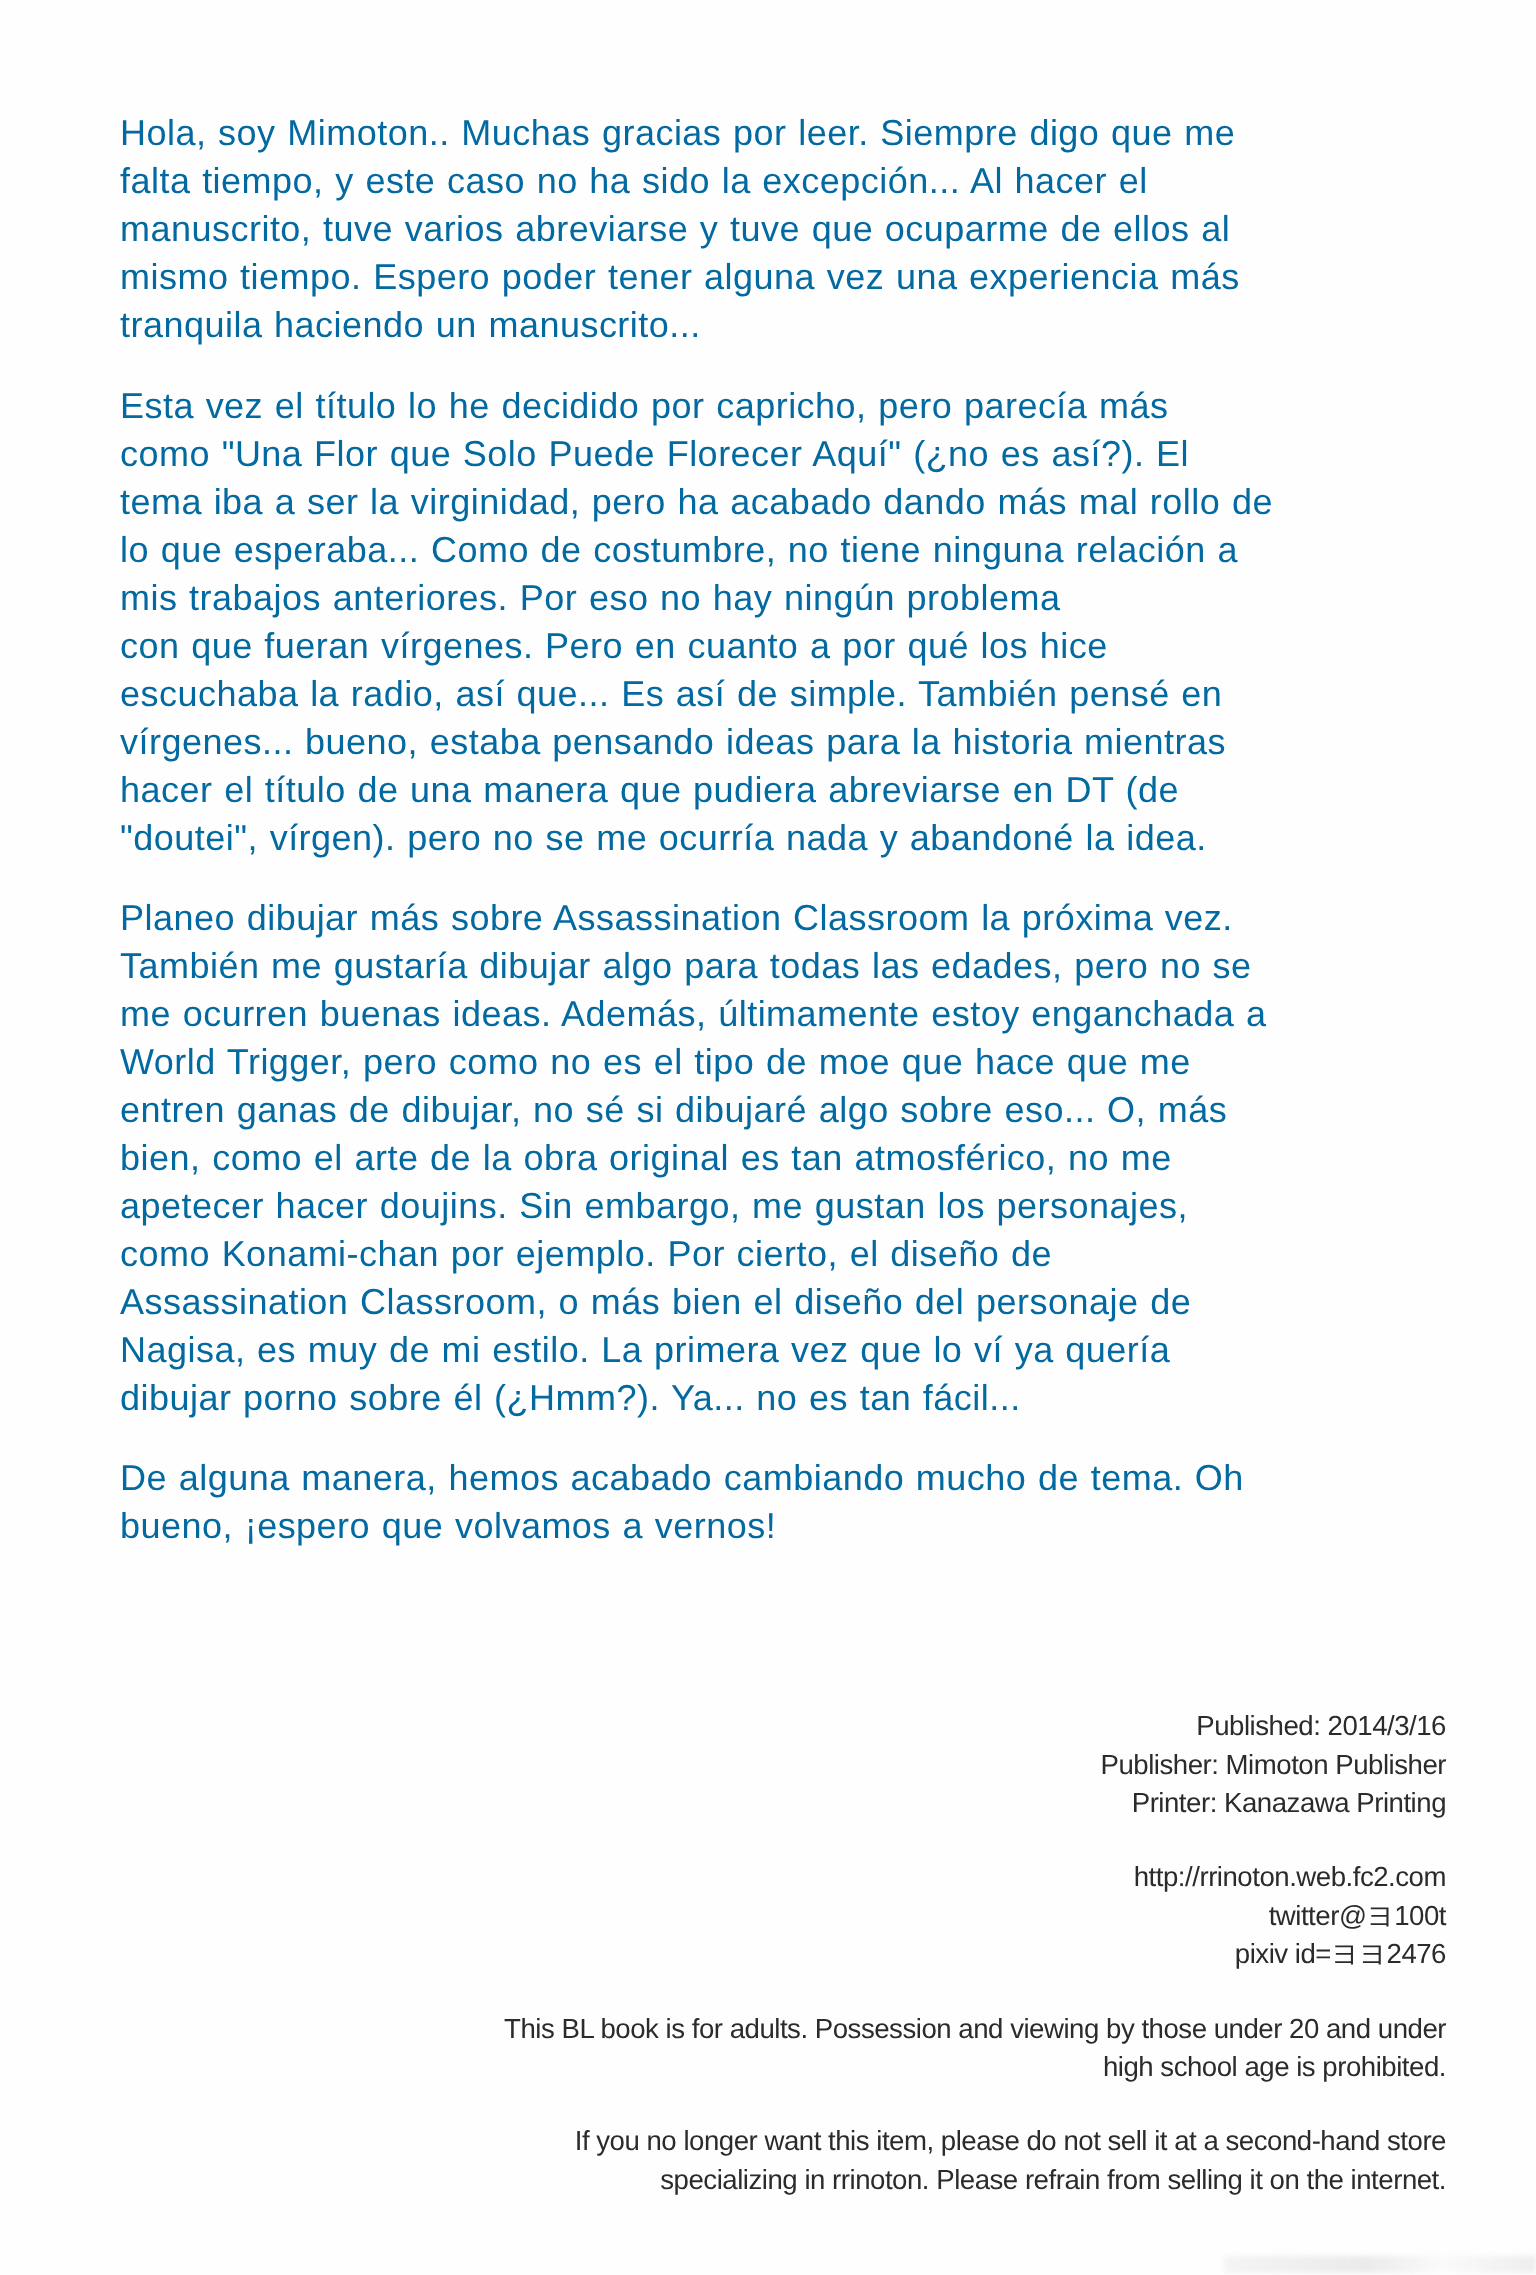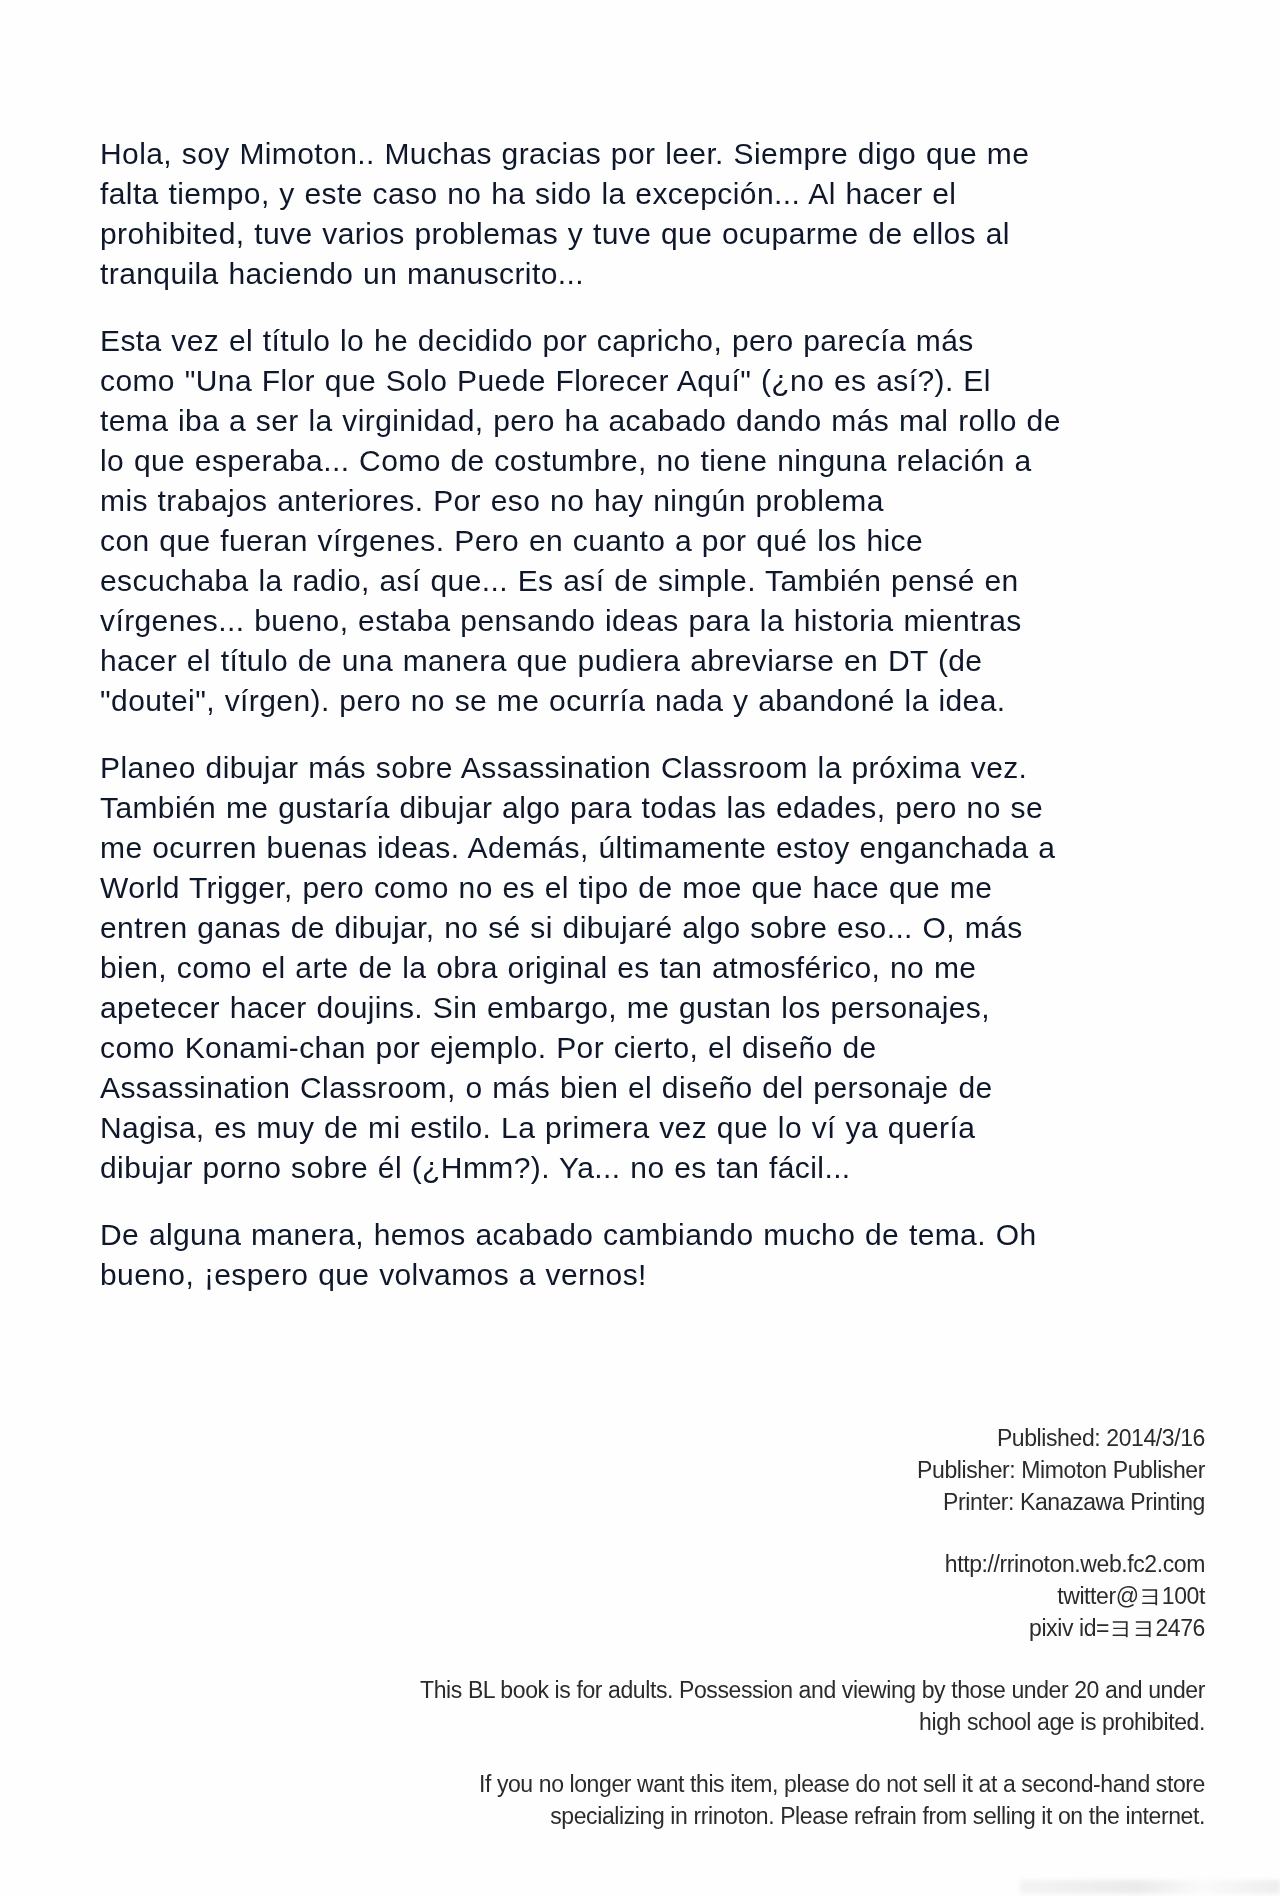--- a/index.html
+++ b/index.html
@@ -18,26 +18,25 @@
     position: absolute;
     inset: 0;
     background: #fefefe;
   }
   
   .afterword {
     position: absolute;
     left: 100px;
     top: 92px;
     width: 1100px;
-    color: #0f172a;
+    color: #0369a1;
     font-size: 30px;
     line-height: 40px;
     letter-spacing: 0.4px;
     word-spacing: 1px;
-    margin-top: 42px;
   }
   .para {
     margin: 0 0 27px 0;
   }
   .para .line {
     white-space: nowrap;
     height: 40px;
   }
   
   .colophon {
@@ -71,21 +70,22 @@
 </style>
 </head>
 <body>
 
 <div class="page">
 
   <main class="afterword">
     <section class="para">
         <div class="line">Hola, soy Mimoton.. Muchas gracias por leer. Siempre digo que me</div>
         <div class="line">falta tiempo, y este caso no ha sido la excepción... Al hacer el</div>
-        <div class="line">prohibited, tuve varios problemas y tuve que ocuparme de ellos al</div>
+        <div class="line">manuscrito, tuve varios abreviarse y tuve que ocuparme de ellos al</div>
+        <div class="line">mismo tiempo. Espero poder tener alguna vez una experiencia más</div>
         <div class="line">tranquila haciendo un manuscrito...</div>
       </section>
     <section class="para">
         <div class="line">Esta vez el título lo he decidido por capricho, pero parecía más</div>
         <div class="line">como "Una Flor que Solo Puede Florecer Aquí" (¿no es así?). El</div>
         <div class="line">tema iba a ser la virginidad, pero ha acabado dando más mal rollo de</div>
         <div class="line">lo que esperaba... Como de costumbre, no tiene ninguna relación a</div>
         <div class="line">mis trabajos anteriores. Por eso no hay ningún problema</div>
         <div class="line">con que fueran vírgenes. Pero en cuanto a por qué los hice</div>
         <div class="line">escuchaba la radio, así que... Es así de simple. También pensé en</div>

